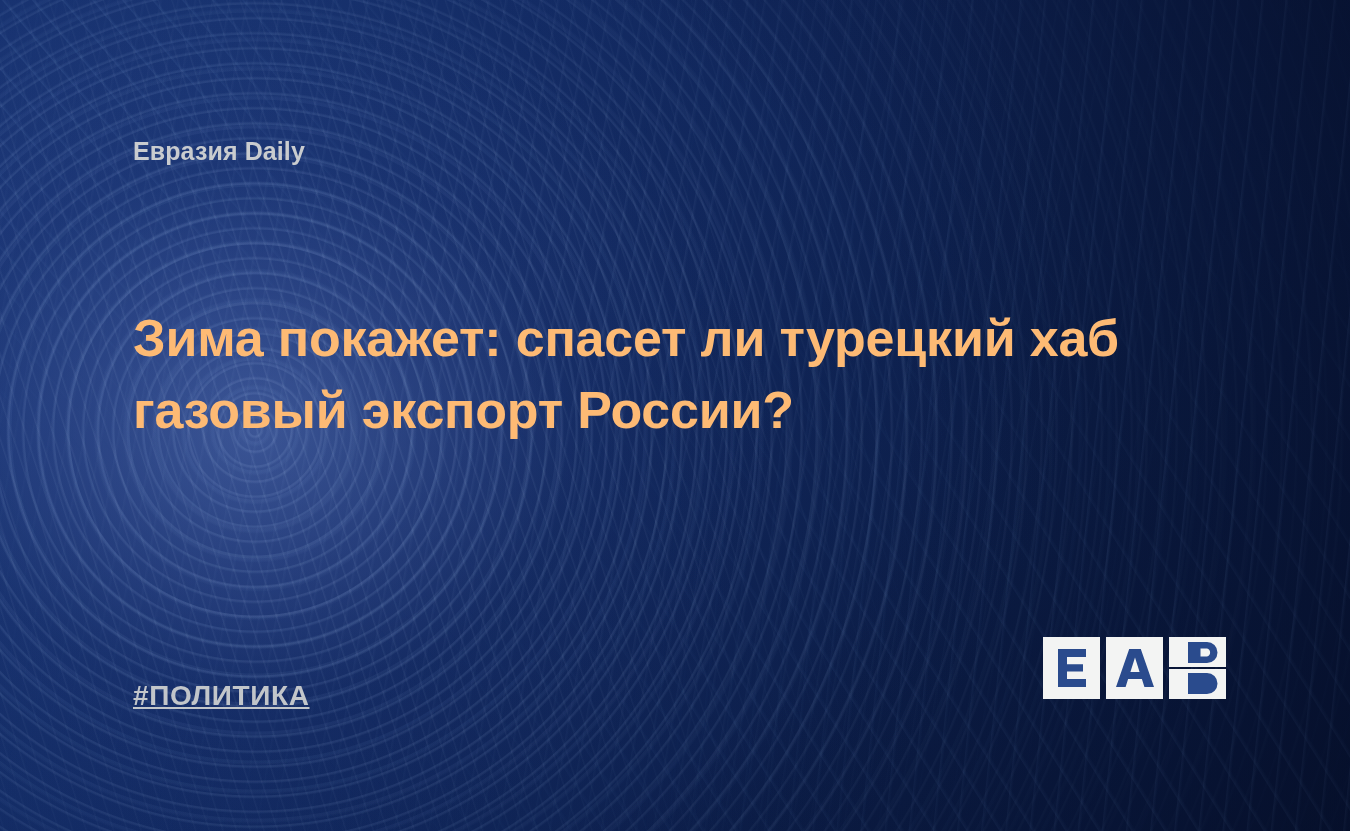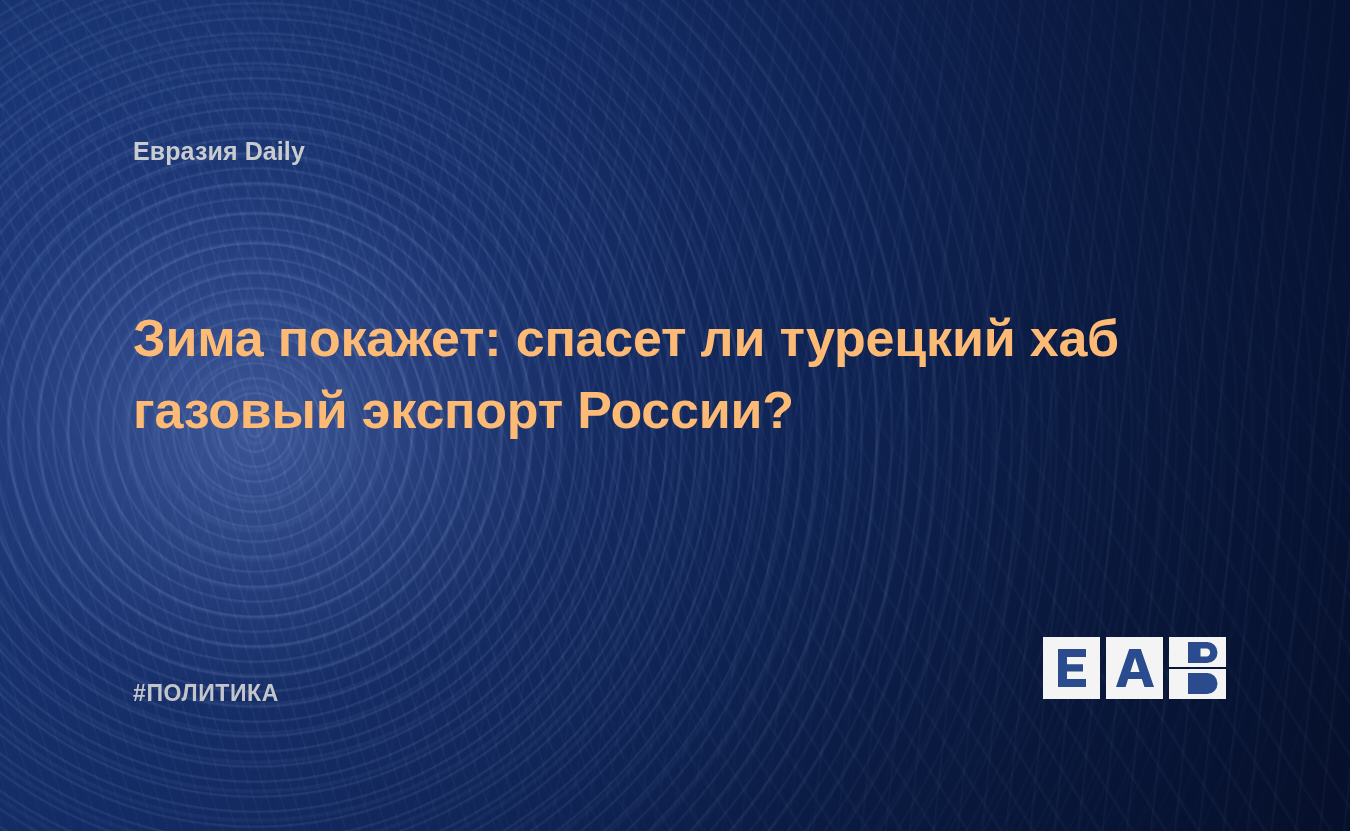--- a/index.html
+++ b/index.html
@@ -173,25 +173,26 @@
     line-height: 1.39;
     font-weight: bold;
     color: #fdba74;
     letter-spacing: -0.2px;
   }
 
   .tag {
     position: absolute;
     left: 133px;
     top: 680px;
-    font-size: 23px;
+    font-size: 28px;
     font-weight: bold;
     color: #c2c6ca;
     letter-spacing: 0.6px;
     white-space: nowrap;
+    text-decoration: underline;
   }
 
   
   .logo {
     position: absolute;
     left: 1043px;
     top: 637px;
     display: flex;
     align-items: flex-start;
     gap: 6px;

